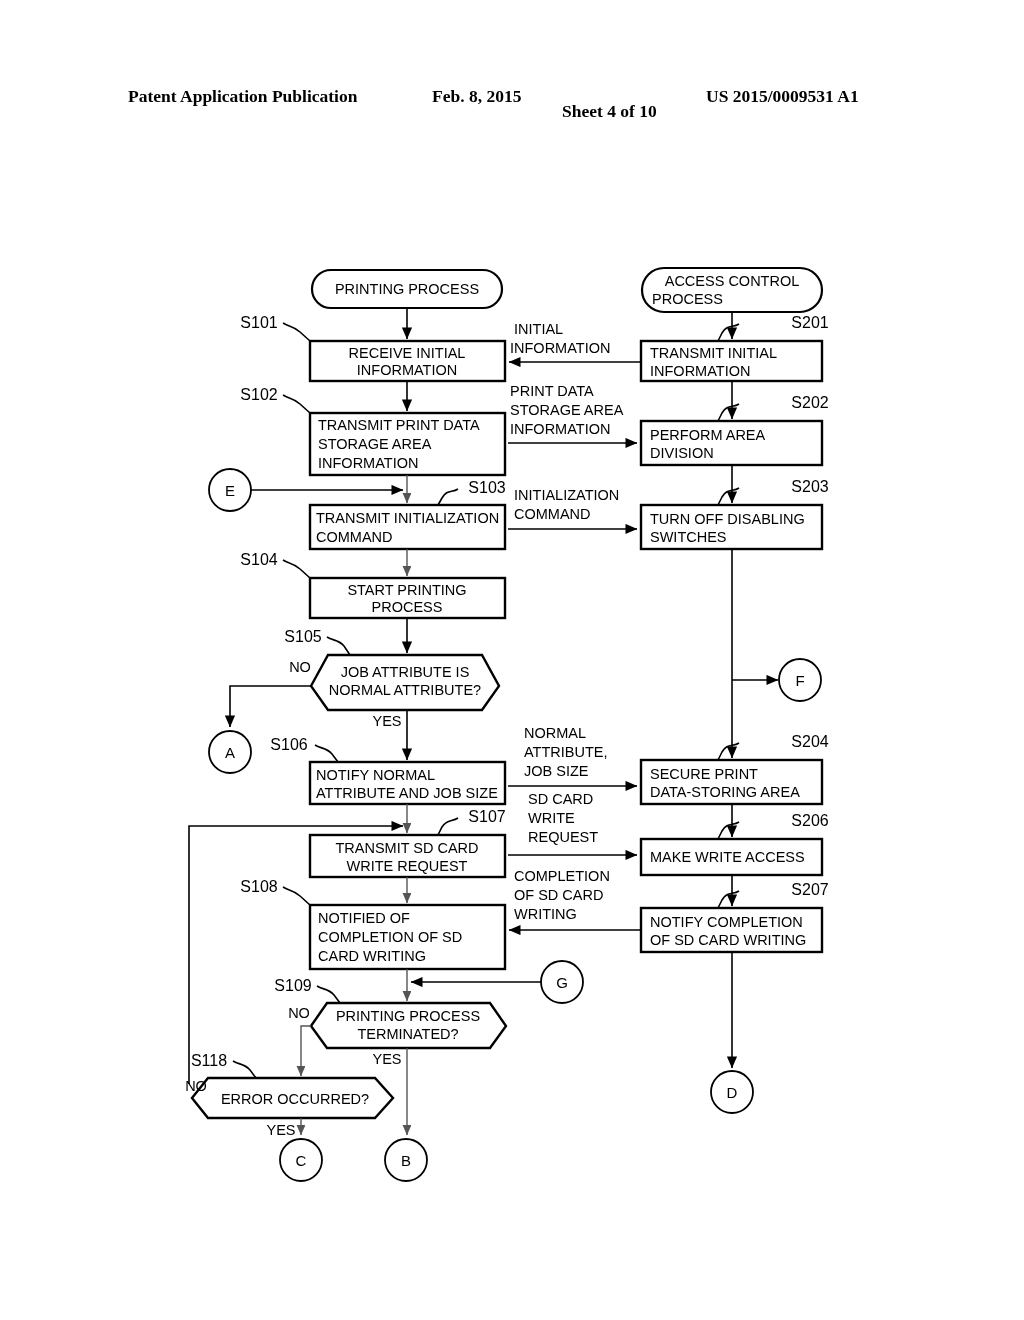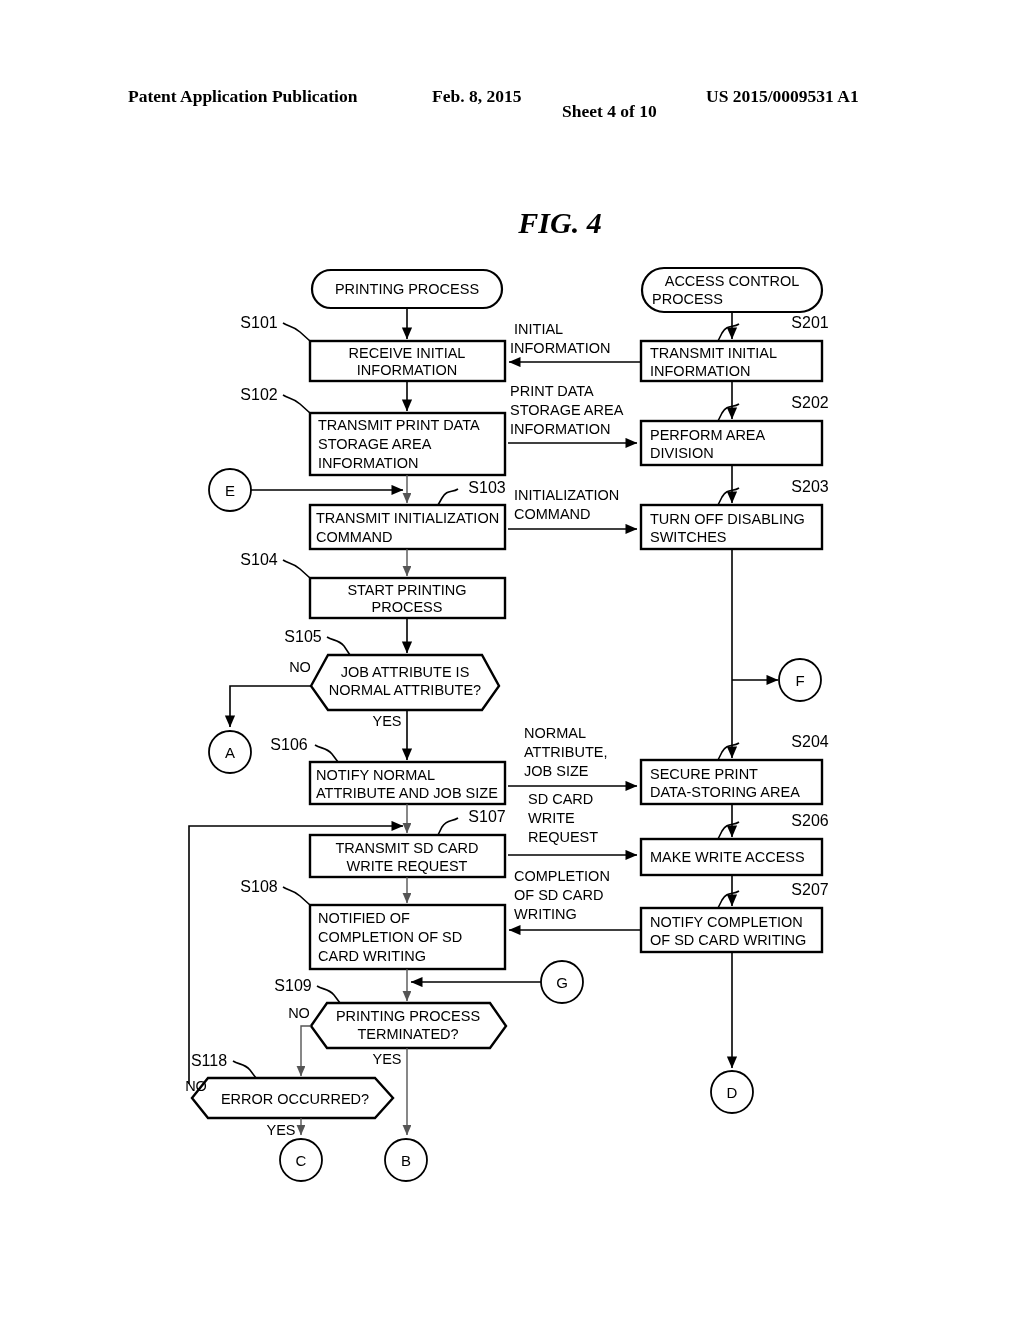--- a/index.html
+++ b/index.html
@@ -146,23 +146,20 @@
 
 <div id="page">
 
   <div id="pub-header">
     <span class="hdr-left">Patent Application Publication</span>
     <span class="hdr-date">Feb. 8, 2015</span>
     <span class="hdr-sheet">Sheet 4 of 10</span>
     <span class="hdr-num">US 2015/0009531 A1</span>
   </div>
 
-  <div id="fig-title">
-    <span class="fig-inner">FIG. 4</span>
-  </div>
 
   <svg id="flow" viewBox="0 0 1024 1320">
     <defs>
       <marker id="arrow" markerWidth="9" markerHeight="9" refX="7.2" refY="3.2" orient="auto" markerUnits="strokeWidth">
         <path d="M0,0 L7.4,3.2 L0,6.4 z" fill="#000000"></path>
       </marker>
       <marker id="arrowg" markerWidth="9" markerHeight="9" refX="7.2" refY="3.2" orient="auto" markerUnits="strokeWidth">
         <path d="M0,0 L7.4,3.2 L0,6.4 z" fill="#555555"></path>
       </marker>
     </defs>

